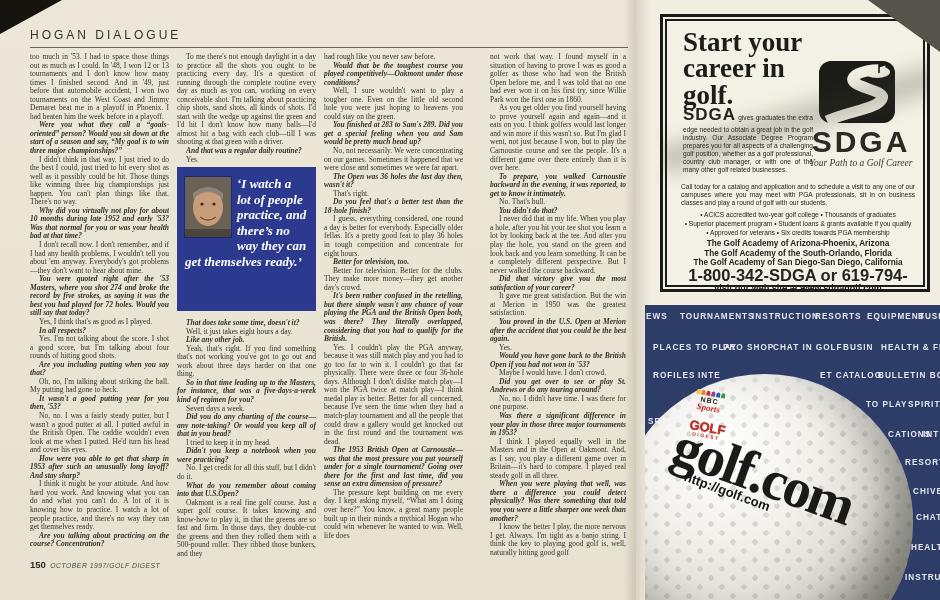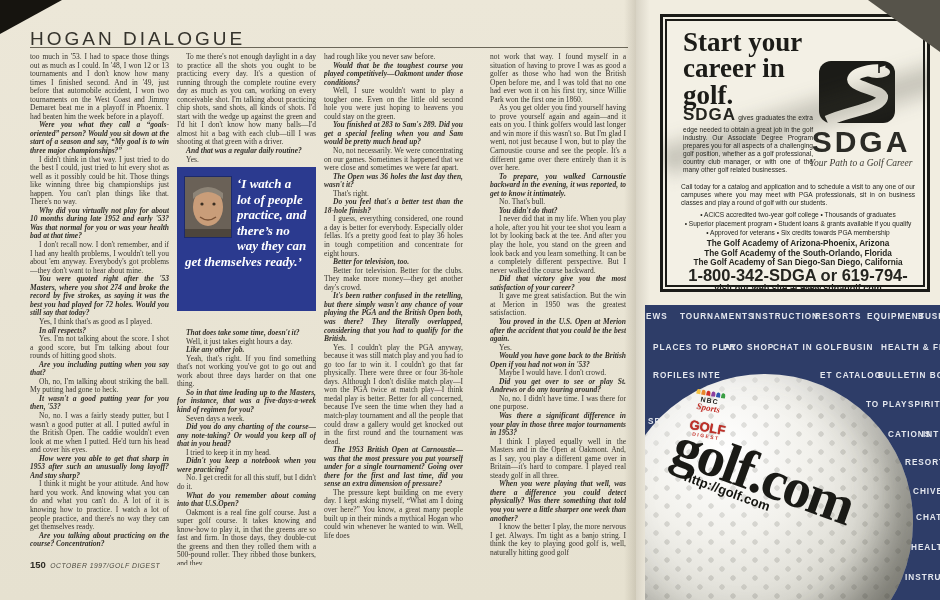--- a/index.html
+++ b/index.html
@@ -12,37 +12,37 @@
   .corner-tr{position:absolute;right:0;top:0;width:72px;height:52px;background:#56534a;
     clip-path:polygon(0 0,100% 0,100% 100%);z-index:40;}
 
   
   .right-page{position:absolute;left:636px;top:0;width:304px;height:600px;background:#f1ede0;}
   .gutter-shadow{position:absolute;left:624px;top:0;width:26px;height:600px;
     background:linear-gradient(90deg,rgba(0,0,0,0),rgba(60,50,30,.14) 45%,rgba(0,0,0,0));z-index:5;}
 
   
   .kicker{position:absolute;left:30px;top:28px;font-family:"Liberation Sans",sans-serif;
-    font-size:19px;letter-spacing:3px;color:#35332c;font-weight:400;}
+    font-size:12px;letter-spacing:3px;color:#35332c;font-weight:400;}
   .kicker-rule{position:absolute;left:30px;top:47px;width:598px;height:1px;background:#6b6658;}
 
   .col{position:absolute;top:53px;width:139px;height:512px;overflow:hidden;
     font-size:7.5px;line-height:1.14;color:#33302a;text-align:justify;}
   .col p{margin:0;text-indent:9px;}
   .col p.q{font-weight:bold;font-style:italic;}
   .col p.noindent{text-indent:0;}
   #col1{left:30px;} #col2{left:177px;} #col3{left:324px;} #col4{left:490px;width:136px;}
 
   .folio{position:absolute;left:30px;top:554px;color:#4c4a40;font-family:"Liberation Sans",sans-serif;}
   .folio b{font-size:9.5px;color:#2e2c26;margin-top:34px;}
   .folio i{font-size:6.8px;letter-spacing:.5px;font-style:italic;}
 
   
   #pullquote{display:none;width:139px;height:144px;background:#2b3a8f;box-sizing:border-box;
-    margin:3px 0 18px;padding:9px 8px 6px;color:#fff;font-weight:bold;font-style:italic;
+    margin:3px 0 8px;padding:9px 8px 6px;color:#fff;font-weight:bold;font-style:italic;
     font-size:13px;line-height:1.2;text-align:left;text-indent:0;}
   #pullquote .photo{float:left;width:46px;height:60px;margin:1px 6px 2px 0;background:#6a6157;
     outline:1px solid #1d2a6b;}
   #pullquote p{margin:0;text-indent:0;}
 
   
   .sdga{position:absolute;left:660px;top:14px;width:270px;height:278px;background:#f3f0e5;
     border:3px solid #1b1b17;box-shadow:inset 0 0 0 2px #f3f0e5,inset 0 0 0 4px #1b1b17;
     box-sizing:border-box;z-index:10;font-family:"Liberation Sans",sans-serif;color:#24241f;overflow:hidden;}
   .sdga-headline{position:absolute;left:20px;top:12px;width:150px;font-family:"Liberation Serif",serif;

